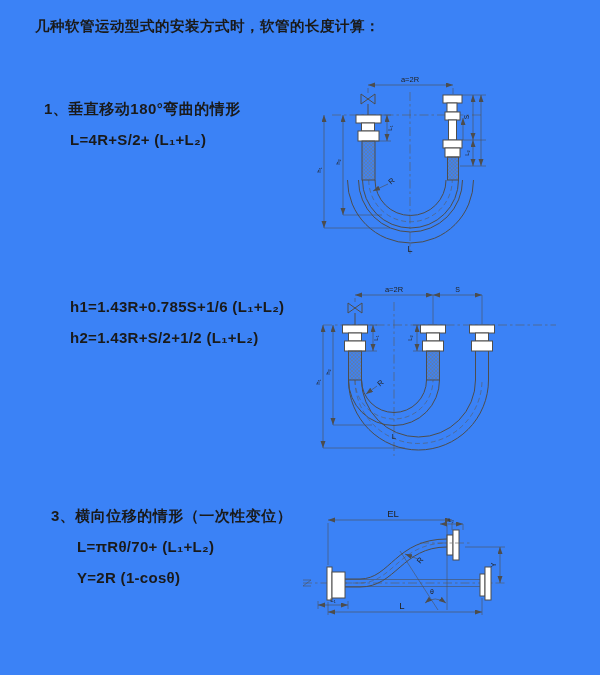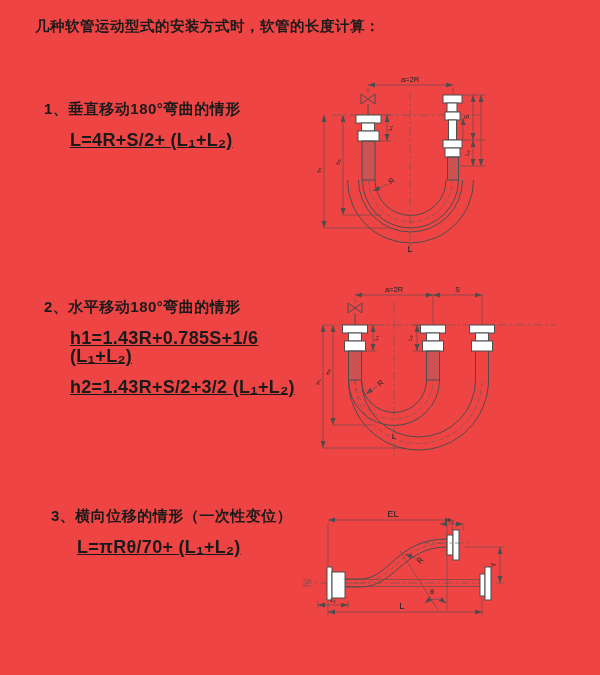--- a/index.html
+++ b/index.html
@@ -1,24 +1,24 @@
 <!DOCTYPE html>
 <html><head>
 <meta charset="utf-8">
 <style>
   html,body{margin:0;padding:0;background:#e9e9e9;}
   .page{
-    position:relative;width:600px;height:675px;background:#ef4444;
+    position:relative;width:600px;height:675px;background:#3b82f6;
     font-family:"Liberation Sans","DejaVu Sans",sans-serif;color:#1a1a1a;
     overflow:hidden;margin:0 auto;
   }
   .title{position:absolute;left:35px;top:17px;font-size:14.5px;font-weight:bold;letter-spacing:.5px;}
   .sec{position:absolute;width:280px;}
   .sec .heading{font-size:15px;font-weight:bold;letter-spacing:.5px;margin:0 0 13px 0;line-height:18px;}
-  .sec .formula{font-size:18px;font-weight:bold;letter-spacing:.3px;margin:0 0 13px 0;padding-left:26px;line-height:18px;text-decoration:underline;}
+  .sec .formula{font-size:15px;font-weight:bold;letter-spacing:.3px;margin:0 0 13px 0;padding-left:26px;line-height:18px;}
   .sec1{left:44px;top:100px;}
   .sec2{left:44px;top:298px;}
   .sec3{left:51px;top:507px;}
   .dg{position:absolute;}
   .dg1{left:310px;top:70px;}
   .dg2{left:310px;top:280px;}
   .dg3{left:300px;top:503px;}
   .ln{stroke:#4d4d4d;stroke-width:1;fill:none;}
   .dim{stroke:#4d4d4d;stroke-width:.6;fill:none;}
   .thin{stroke:#4d4d4d;stroke-width:.55;fill:none;}
@@ -48,28 +48,28 @@
       </marker>
     </defs>
   </svg>
 
   <div class="sec sec1">
     <div class="heading">1、垂直移动180°弯曲的情形</div>
     <div class="formula">L=4R+S/2+ (L₁+L₂)</div>
   </div>
 
   <div class="sec sec2">
-    <div class="heading">2、水平移动180°弯曲的情形</div>
     <div class="formula">h1=1.43R+0.785S+1/6 (L₁+L₂)</div>
-    <div class="formula">h2=1.43R+S/2+3/2 (L₁+L₂)</div>
+    <div class="formula">h2=1.43R+S/2+1/2 (L₁+L₂)</div>
   </div>
 
   <div class="sec sec3">
     <div class="heading">3、横向位移的情形（一次性变位）</div>
     <div class="formula">L=πRθ/70+ (L₁+L₂)</div>
+    <div class="formula">Y=2R (1-cosθ)</div>
   </div>
 
   <svg class="dg dg1" width="290" height="195" viewBox="0 0 290 195">
 
     <g>
       <line class="dim" x1="58" y1="15" x2="143" y2="15" marker-start="url(#ar)" marker-end="url(#ae)"></line>
       <line class="thin" x1="58" y1="18" x2="58" y2="23"></line>
       <line class="thin" x1="143" y1="18" x2="143" y2="24"></line>
       <text class="lbl" x="100" y="12" font-size="7.5" text-anchor="middle">a=2R</text>
     </g>

